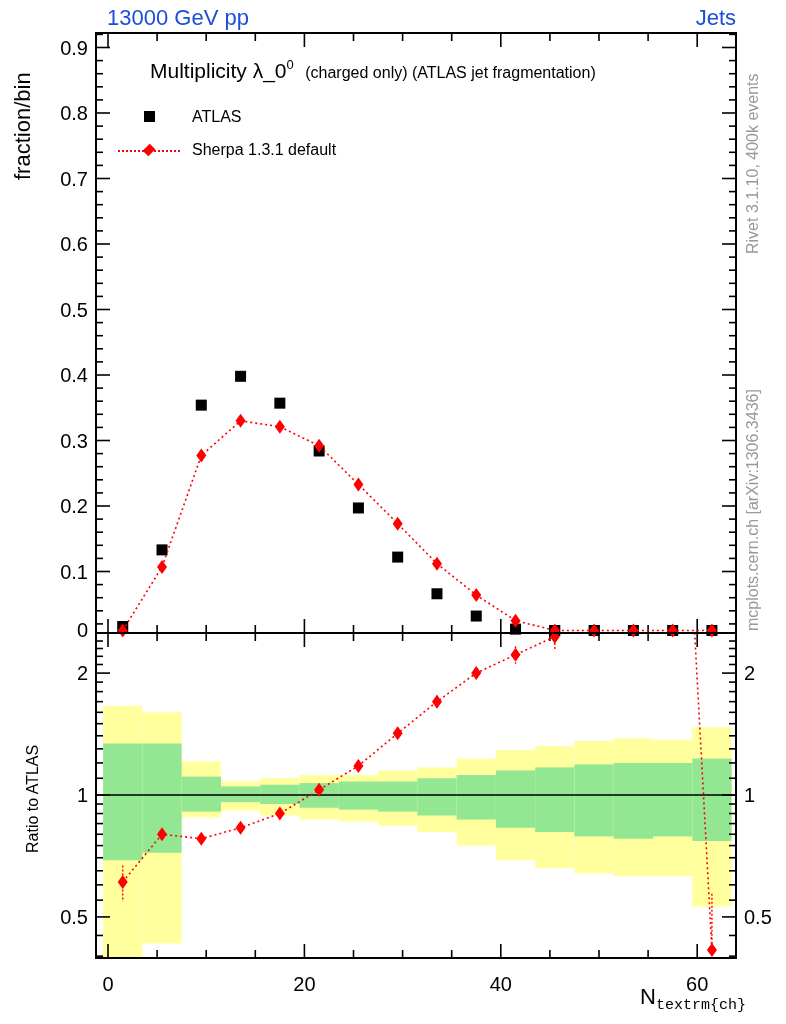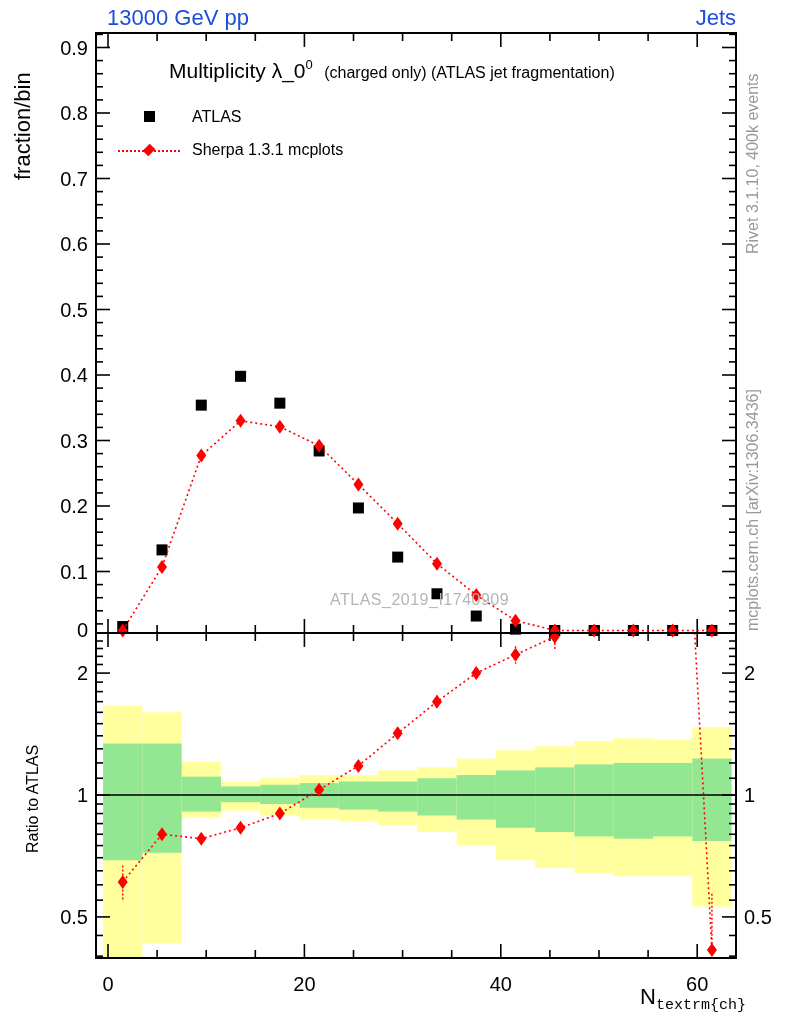--- a/index.html
+++ b/index.html
@@ -2,21 +2,21 @@
 <html><head>
 <meta charset="utf-8">
 <style>
   html,body{margin:0;padding:0;background:#fff;}
   .page{position:relative;width:786px;height:1024px;background:#ffffff;overflow:hidden;
         font-family:"Liberation Sans","DejaVu Sans",sans-serif;color:#000;}
   #plot{position:absolute;left:0;top:0;}
   .hdr{position:absolute;top:5px;font-size:22px;color:#1d4ed8;white-space:nowrap;}
   .hdr-left{left:107px;}
   .hdr-right{right:50px;}
-  .plot-title{position:absolute;left:150px;top:57px;white-space:nowrap;margin-left:19px;}
+  .plot-title{position:absolute;left:150px;top:57px;white-space:nowrap;}
   .plot-title .t-main{font-size:21px;}
   .plot-title .t-sup{font-size:13px;vertical-align:9px;}
   .plot-title .t-sub{font-size:16px;margin-left:7px;}
   .legend{position:absolute;left:118px;top:100px;text-align:right;}
   .legend-row{display:flex;align-items:center;height:33px;}
   .legend-marker{width:62px;display:flex;align-items:center;justify-content:center;position:relative;}
   .legend-label{margin-left:12px;font-size:16px;white-space:nowrap;}
   .sq{width:11px;height:11px;background:#000;}
   .dotline{position:absolute;left:0;top:50%;width:62px;border-top:2px dotted #ff0000;}
   .dia{width:8px;height:8px;background:#ff0000;transform:rotate(45deg) scale(1,1.25);position:relative;}
@@ -388,29 +388,28 @@
       <span class="legend-marker">
         <span class="sq"></span>
       </span>
       <span class="legend-label">ATLAS</span>
     </div>
     <div class="legend-row">
       <span class="legend-marker">
         <span class="dotline"></span>
           <span class="dia"></span>
       </span>
-      <span class="legend-label">Sherpa 1.3.1 mcplots</span>
+      <span class="legend-label">Sherpa 1.3.1 default</span>
     </div>
   </div>
 
   <div class="vlabel ylab-main">fraction/bin</div>
   <div class="vlabel ylab-ratio">Ratio to ATLAS</div>
 
   <div class="vlabel side-gray side-top">Rivet 3.1.10,  400k events</div>
   <div class="vlabel side-gray side-bottom">mcplots.cern.ch [arXiv:1306.3436]</div>
 
-  <div class="watermark">ATLAS_2019_I1740909</div>
 
   <div class="xlab">
     <span class="x-main">N</span><span class="x-sub">textrm{ch}</span>
   </div>
 
 </div>
 
 </body></html>

